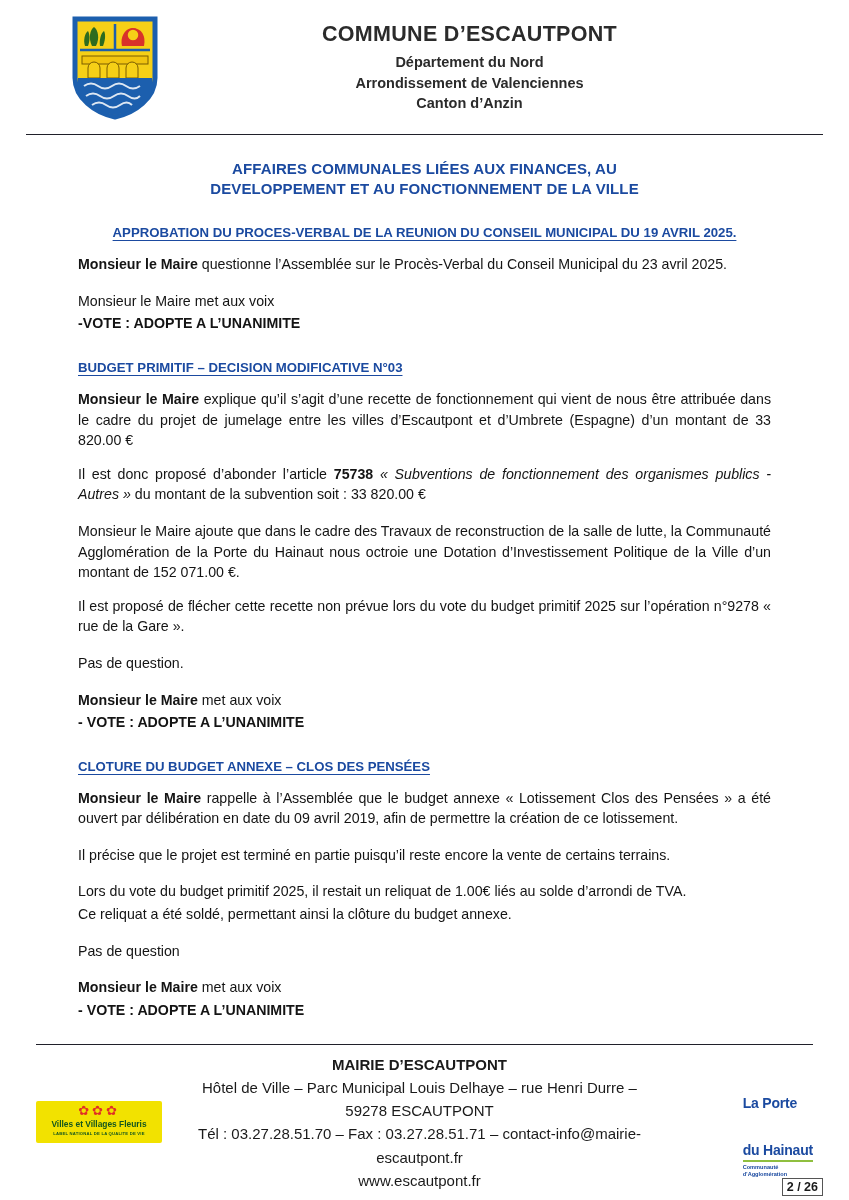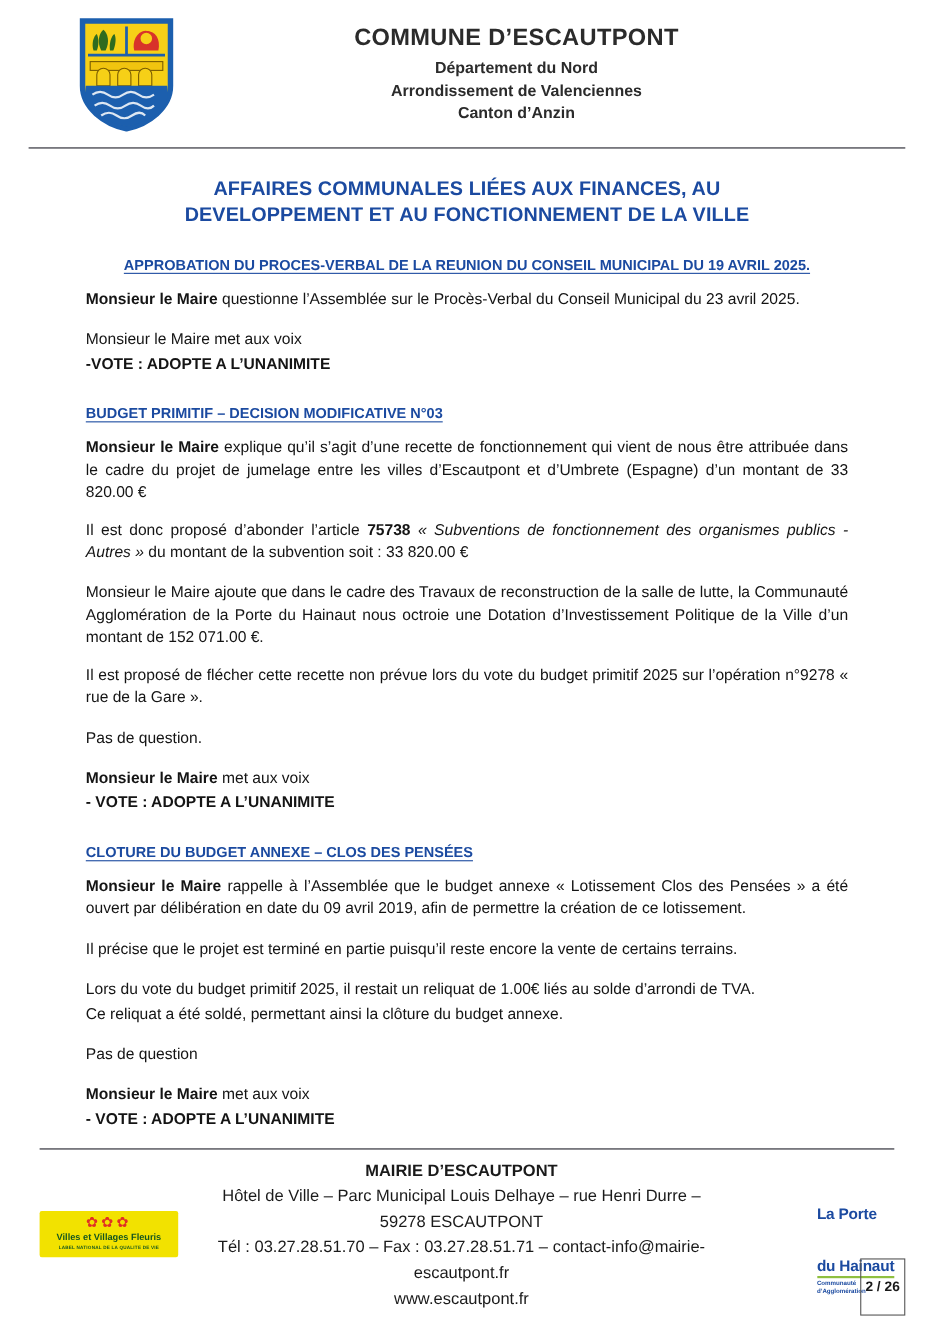--- a/index.html
+++ b/index.html
@@ -65,21 +65,21 @@
   }
 
   
   .content {
     padding: 0 78px 0 78px;
     box-sizing: border-box;
   }
   .doc-title {
     color: #1b4aa0;
     font-weight: bold;
-    font-size: 18px;
+    font-size: 15px;
     text-align: center;
     line-height: 1.34;
     margin: 24px 0 0 0;
     letter-spacing: 0.1px;
   }
   .section-head {
     color: #1b4aa0;
     font-weight: bold;
     font-size: 13.2px;
     text-decoration: underline;
@@ -202,21 +202,21 @@
     line-height: 1.25;
   }
   .page-num {
     position: absolute;
     right: 26px;
     bottom: 4px;
     font-size: 12.5px;
     font-weight: bold;
     color: #1a1a1a;
     border: 1px solid #555;
-    padding: 18px 4px;
+    padding: 1px 4px;
   }
 </style>
 </head>
 <body>
 
 <div class="page">
 
   <div class="header">
     <div class="crest-wrap">
       <div class="crest">

